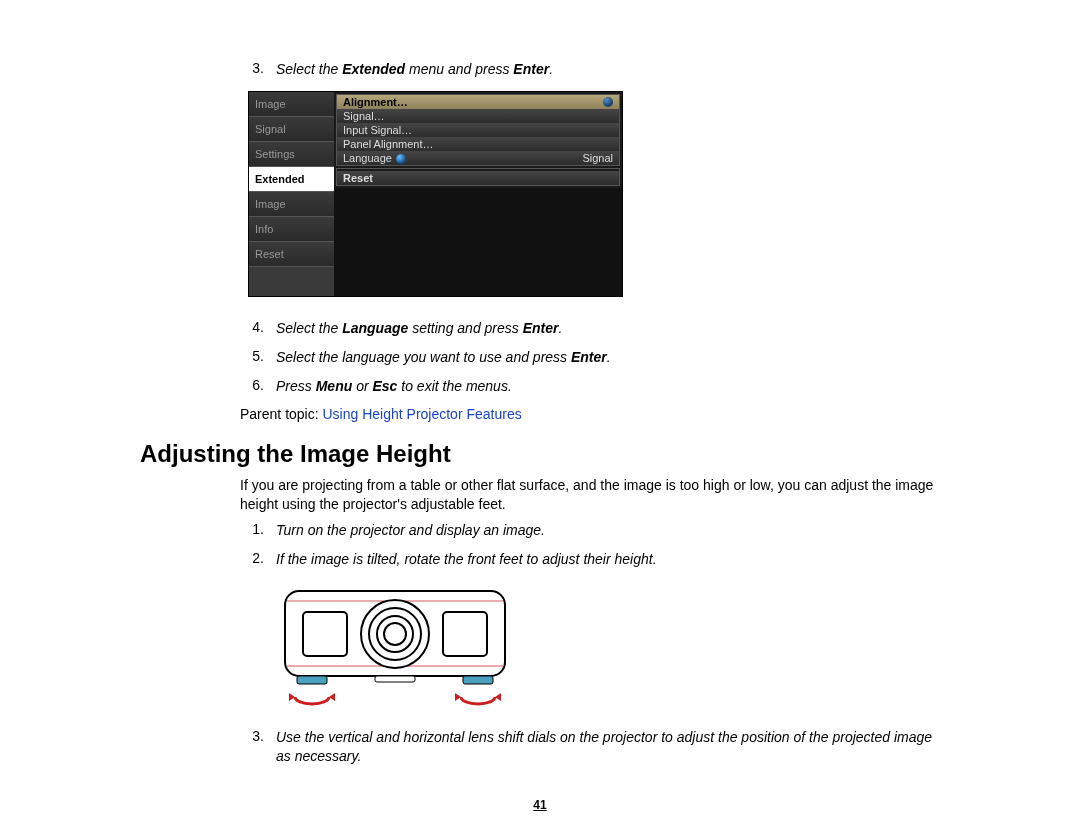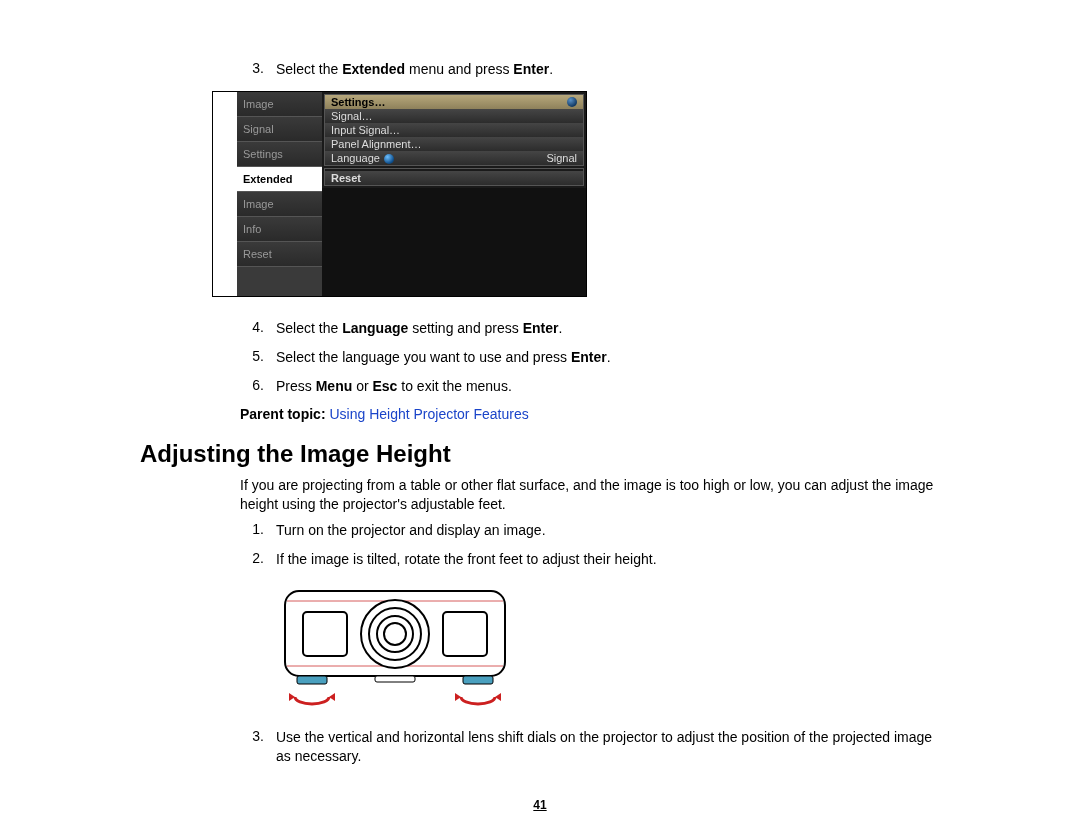--- a/index.html
+++ b/index.html
@@ -9,28 +9,27 @@
     color: #000;
     background: #fff;
     width: 1080px;
     height: 834px;
     position: relative;
     padding: 60px 140px 30px 140px;
   }
   .step-list { list-style: none; }
   .step-item { margin-bottom: 10px; display: flex; }
   .step-num { width: 24px; flex-shrink: 0; text-align: right; margin-right: 12px; }
-  .step-text { flex: 1; line-height: 1.35; }
+  .step-text { flex: 1; line-height: 1.35; font-style: italic; }
   .indent-steps { margin-left: 100px; }
   .menu-shot {
-    margin: 12px 0 22px 72px;
+    margin: 12px 0 22px 108px;
     display: flex;
     width: 375px;
     border: 1px solid #000;
-    padding-left: 24px;
   }
   .menu-left { width: 85px; background: #3a3a3a; }
   .menu-left-item {
     font-size: 11px;
     color: #999;
     padding: 6px 6px;
     border-bottom: 1px solid #555;
     background: linear-gradient(#3a3a3a,#2a2a2a);
   }
   .menu-left-item.sel { background: #fff; color: #000; font-weight: bold; }
@@ -58,21 +57,21 @@
     display:inline-block; width:10px; height:10px; border-radius:50%;
     background: radial-gradient(circle at 35% 30%, #6ec0ff, #0b4a87 70%);
     margin-left:4px; vertical-align:middle;
   }
   .sel-dot {
     display:inline-block; width:10px; height:10px; border-radius:50%;
     background: radial-gradient(circle at 35% 30%, #5a91c7, #123a64 70%);
     margin-left:4px; vertical-align:middle;
   }
   .parent-topic { margin-left: 100px; margin-top: 4px; margin-bottom: 18px; }
-  .parent-topic .lbl { font-weight: bold; }
+  .parent-topic .lbl { font-weight: normal; }
   .parent-topic a { color: #1a44c9; text-decoration: none; }
   h2.section {
     font-size: 24px;
     font-weight: bold;
     margin-bottom: 8px;
   }
   .section-body { margin-left: 100px; line-height: 1.35; margin-bottom: 8px; }
   .sub-list { margin-left: 100px; }
   .projector-figure { margin: 8px 0 16px 135px; }
   .page-num { text-align: center; font-weight: bold; font-size: 12px; position: absolute; bottom: 22px; width: 100%; left: 0; text-decoration: underline; }
@@ -99,21 +98,21 @@
     <div class="menu-left-item">Signal</div>
     <div class="menu-left-item">Settings</div>
     <div class="menu-left-item sel">Extended</div>
     <div class="menu-left-item">Image</div>
     <div class="menu-left-item">Info</div>
     <div class="menu-left-item">Reset</div>
   </div>
   <div class="menu-right">
     <div class="menu-right-group">
       <div class="menu-right-item sel">
-          <span>Settings…</span>
+          <span>Alignment…</span>
           <span class="sel-dot"></span>
         </div>
       <div class="menu-right-item">Signal…</div>
       <div class="menu-right-item">Input Signal…</div>
       <div class="menu-right-item">Panel Alignment…</div>
       <div class="menu-right-item">
         <span><span>Language</span><span class="lang-dot"></span></span>
         <span>Signal</span>
       </div>
     </div>

